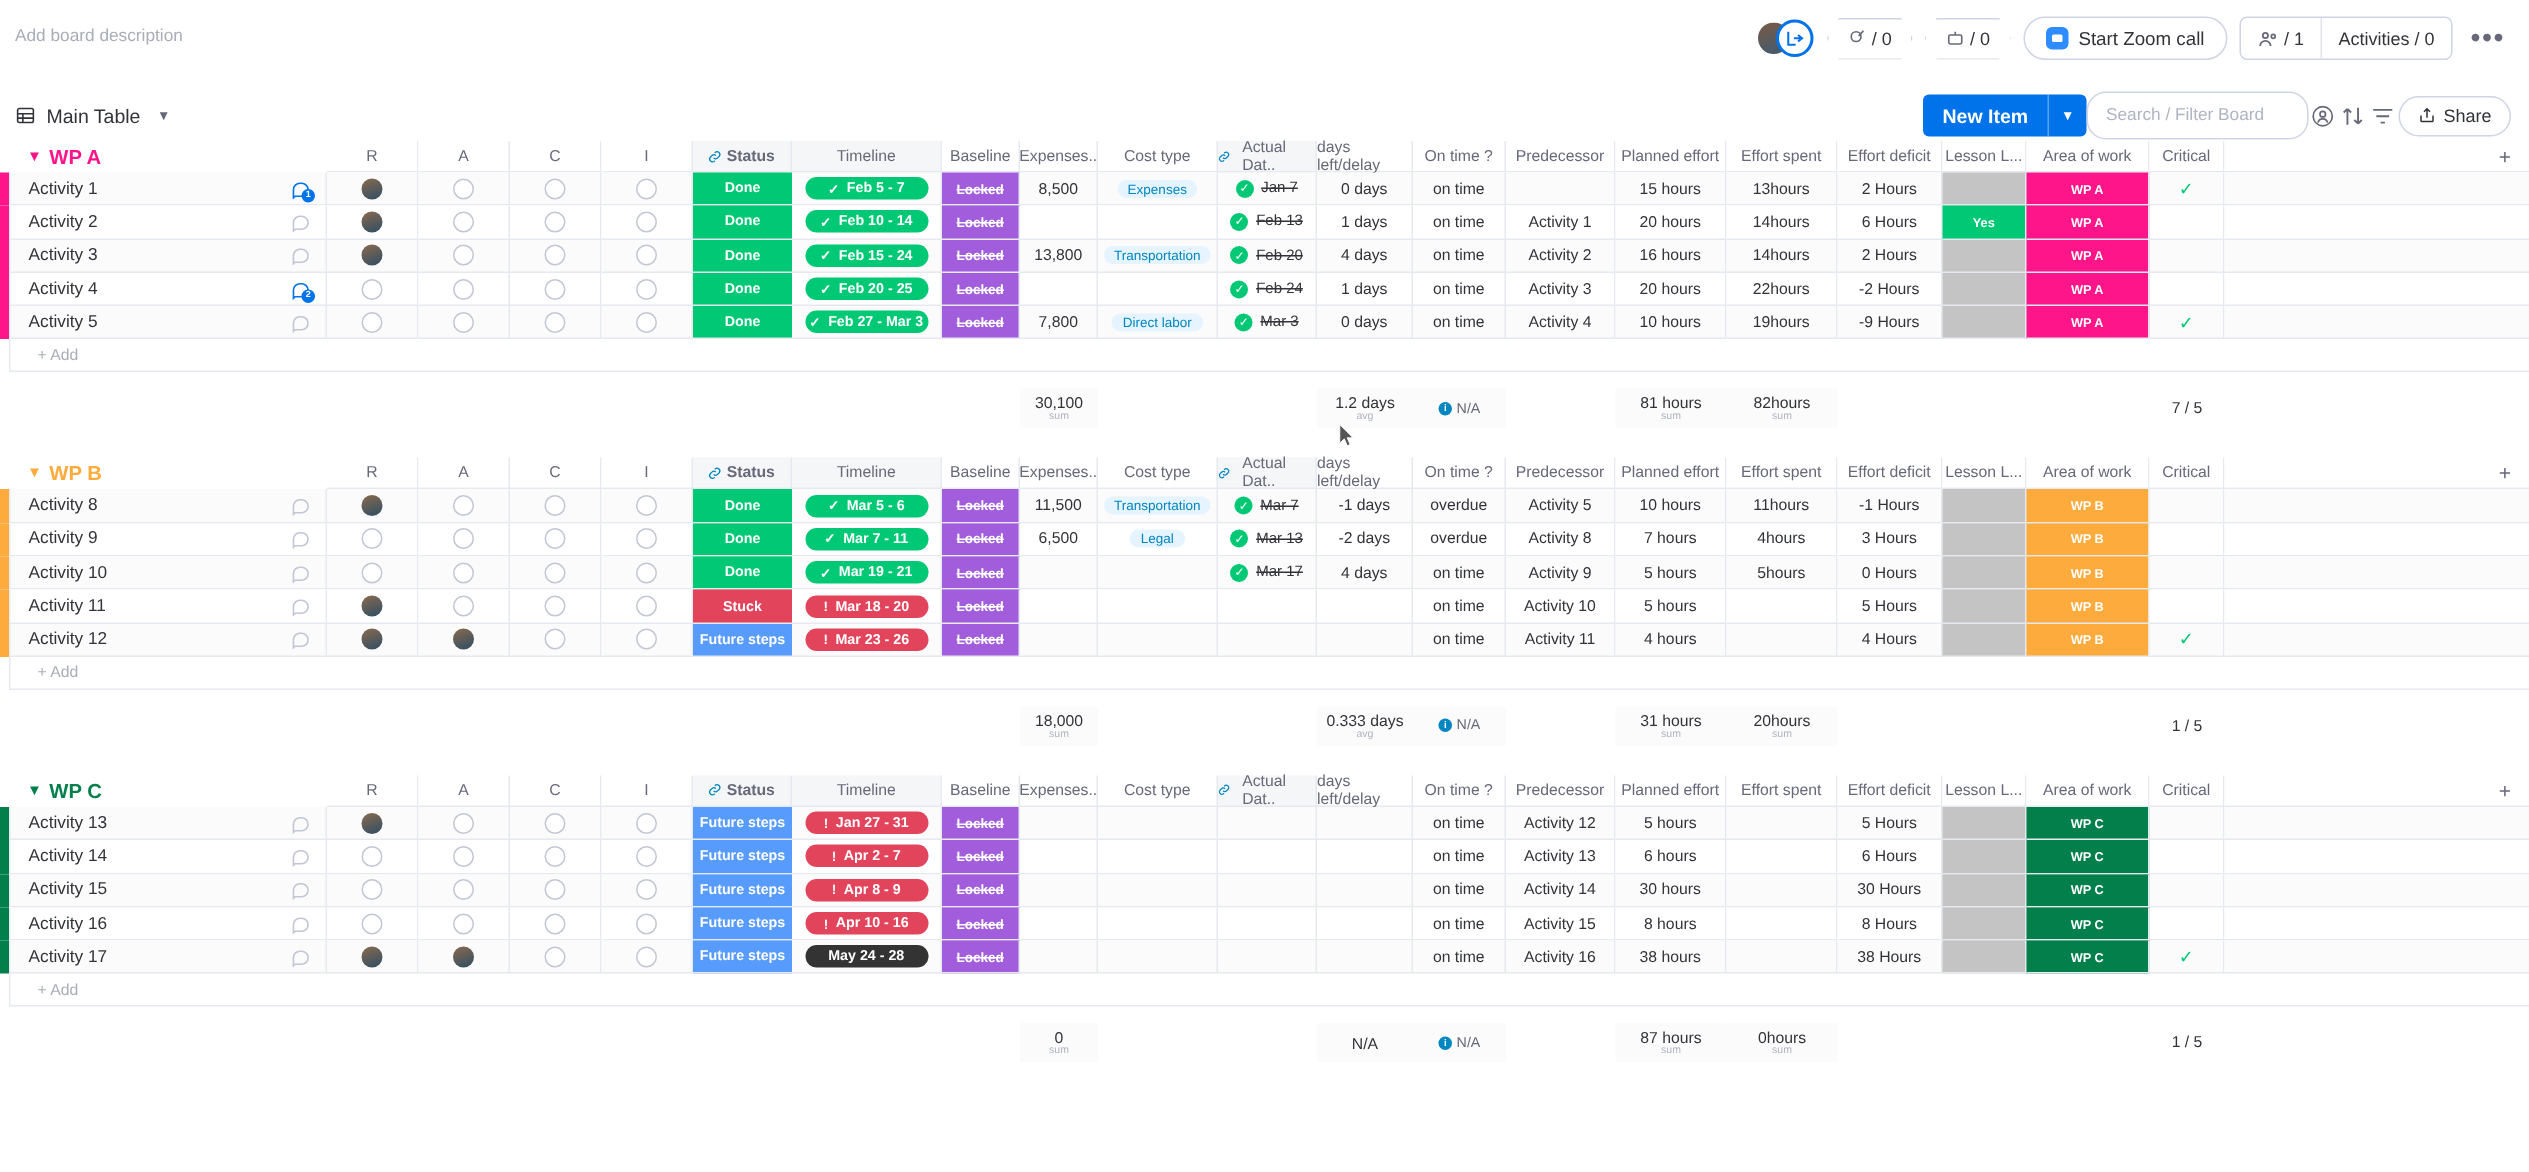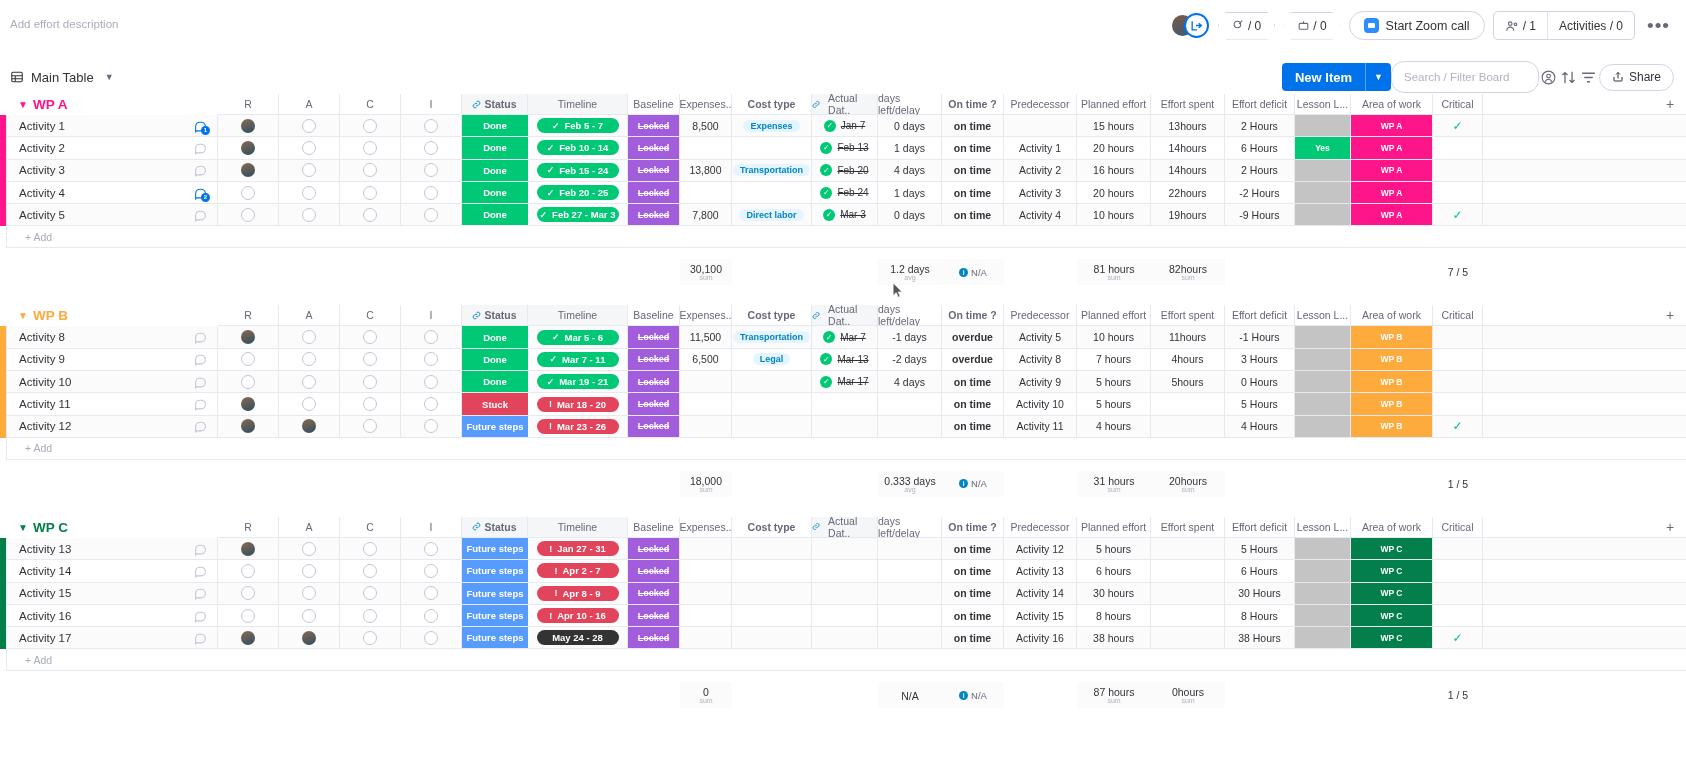--- a/index.html
+++ b/index.html
@@ -73,24 +73,24 @@
   .chat-ico .cnt { position:absolute; right:-3px; bottom:-3px; width:9px; height:9px;
     border-radius:50%; background:#0073ea; color:#fff; font-size:6px;
     display:flex; align-items:center; justify-content:center; font-weight:bold; }
 
   .c-p { width:61px; flex:none; }
   .c-status { width:66px; flex:none; color:#fff; font-size:9.5px; font-weight:bold; border-right:none; }
   .c-time { width:100px; flex:none; }
   .c-base { width:52px; flex:none; color:#fff; font-size:9px; font-weight:bold;
     text-decoration:line-through; }
   .c-exp { width:52px; flex:none; }
-  .c-cost { width:80px; flex:none;font-weight:bold; }
+  .c-cost { width:80px; flex:none; }
   .c-act { width:66px; flex:none; gap:5px; }
   .c-days { width:64px; flex:none; }
-  .c-ont { width:62px; flex:none;font-weight:bold; }
+  .c-ont { width:62px; flex:none; }
   .c-pred { width:73px; flex:none; }
   .c-pe { width:74px; flex:none; }
   .c-es { width:74px; flex:none; }
   .c-ed { width:70px; flex:none; }
   .c-les { width:56px; flex:none; font-size:8.5px; font-weight:bold; color:#fff; }
   .c-area { width:82px; flex:none; color:#fff; font-size:8.5px; font-weight:bold; }
   .c-crit { width:50px; flex:none; }
   .c-tail { flex:1; border-right:none; }
 
   .tl-pill { width:82px; height:15px; border-radius:8px; color:#fff; font-size:9.5px;
@@ -120,21 +120,21 @@
   .na .i { width:9px; height:9px; border-radius:50%; background:#0086c0; color:#fff;
     font-size:6.5px; display:flex; align-items:center; justify-content:center; font-weight:bold; }
   .plus-col { position:absolute; right:9px; width:14px; height:14px; color:#676879; font-size:14px;
     display:flex; align-items:center; justify-content:center; }
   .cursor { position:absolute; left:893px; top:283px; width:11px; height:16px; z-index:50; }
 </style>
 </head>
 <body>
 
 <div class="board-header">
-  <div class="board-desc">Add effort description</div>
+  <div class="board-desc">Add board description</div>
 
   <div class="header-right">
     <div class="avatar-grp">
       <div class="avatar-sm a1"></div>
       <div class="avatar-badge">
         <svg viewBox="0 0 24 24" fill="none" stroke="#0073ea" stroke-width="2.5">
           <path d="M4 4v16h9M11 12h9M16 8l5 4-5 4"></path>
           </svg>
       </div>
     </div>

